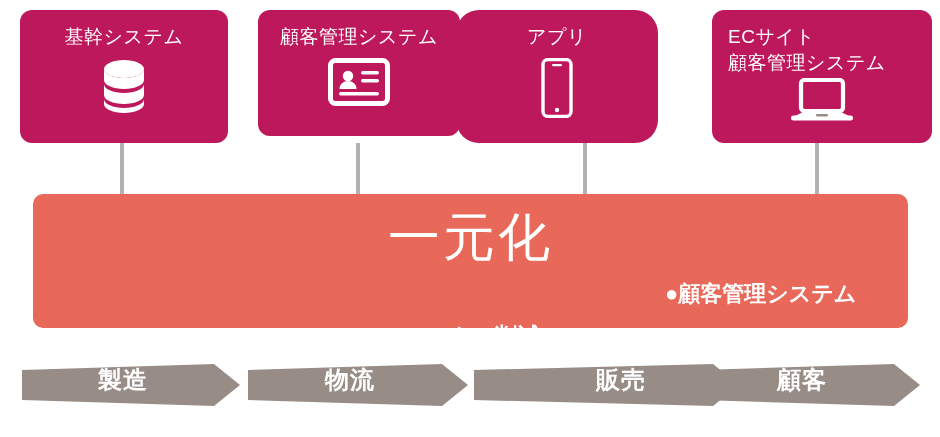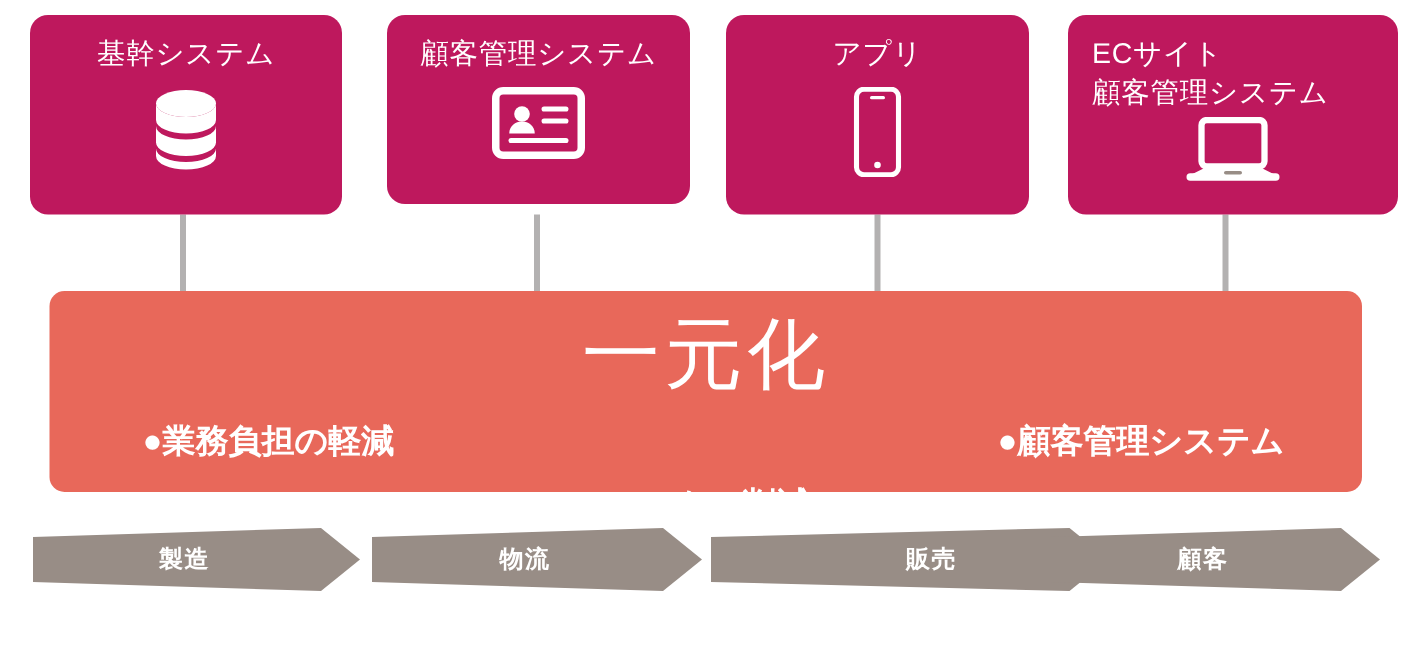--- a/index.html
+++ b/index.html
@@ -87,28 +87,28 @@
     color: #ffffff;
     font-size: 22px;
     line-height: 26px;
     font-weight: 700;
     white-space: nowrap;
   }
 
   
   .chevron {
     position: absolute;
-    top: 352px;
+    top: 364px;
     height: 42px;
     background: #988d86;
     color: #ffffff;
     display: flex;
-    align-items: center;
+    align-items: flex-start;
     justify-content: center;
-    font-size: 16px;
+    font-size: 24px;
     font-weight: 700;
     letter-spacing: 1px;
     -webkit-clip-path: polygon(0 6px, calc(100% - 26px) 0, 100% 50%, calc(100% - 26px) 100%, 0 calc(100% - 6px));
     clip-path: polygon(0 6px, calc(100% - 26px) 0, 100% 50%, calc(100% - 26px) 100%, 0 calc(100% - 6px));
   }
   .chevron-label {
     transform: translateX(-8px);
   }
 </style>
 </head>
@@ -140,21 +140,21 @@
         <rect x="2.5" y="2.5" width="57" height="43" rx="5" ry="5" fill="none" stroke="#ffffff" stroke-width="5"></rect>
         <circle cx="20" cy="18" r="5.2" fill="#ffffff"></circle>
         <path d="M11.5 31 c0 -5 4 -8 8.5 -8 s8.5 3 8.5 8 z" fill="#ffffff"></path>
         <rect x="33" y="13" width="18" height="3.4" rx="1.7" fill="#ffffff"></rect>
         <rect x="33" y="21" width="18" height="3.4" rx="1.7" fill="#ffffff"></rect>
         <rect x="11" y="34" width="40" height="3.4" rx="1.7" fill="#ffffff"></rect>
       </svg>
     </span>
   </div>
 
-  <div class="source-box" style="left:484px; top:10px; width:202px; height:133px;">
+  <div class="source-box" style="left:456px; top:10px; width:202px; height:133px;border-radius:23px;">
     <div class="source-label">アプリ</div>
     <span class="source-icon">
       <svg width="36" height="60" viewBox="0 0 36 60" aria-hidden="true">
         <rect x="4" y="1.5" width="28" height="57" rx="5" ry="5" fill="none" stroke="#ffffff" stroke-width="3.4"></rect>
         <rect x="13" y="6" width="10" height="2.2" rx="1.1" fill="#ffffff"></rect>
         <circle cx="18" cy="52" r="2.2" fill="#ffffff"></circle>
       </svg>
     </span>
   </div>
 
@@ -168,23 +168,20 @@
         <rect x="2" y="37.5" width="62" height="5" rx="2.5" fill="#ffffff"></rect>
         <rect x="27" y="36" width="12" height="2.4" rx="1.2" fill="#988d86"></rect>
       </svg>
     </span>
   </div>
 
   <div id="banner">
     <div id="banner-title">一元化</div>
   </div>
 
-  <div class="benefit" style="left:95px;">
-    <span>●</span><span>業務負担の軽減</span>
-  </div>
   <div class="benefit" style="left:392px;margin-top:42px;">
     <span>●</span><span>コストの削減</span>
   </div>
   <div class="benefit" style="left:665px;">
     <span>●</span><span>顧客管理システム</span>
   </div>
 
   <div class="chevron" style="left:22px; width:218px;">
     <span class="chevron-label">製造</span>
   </div>

